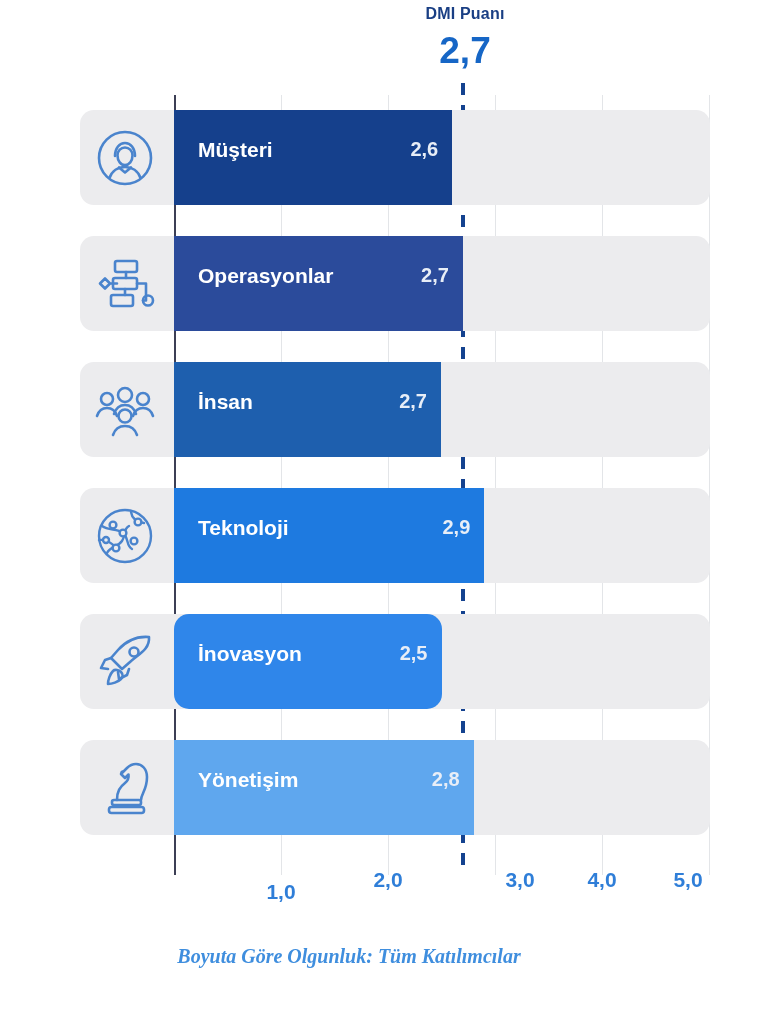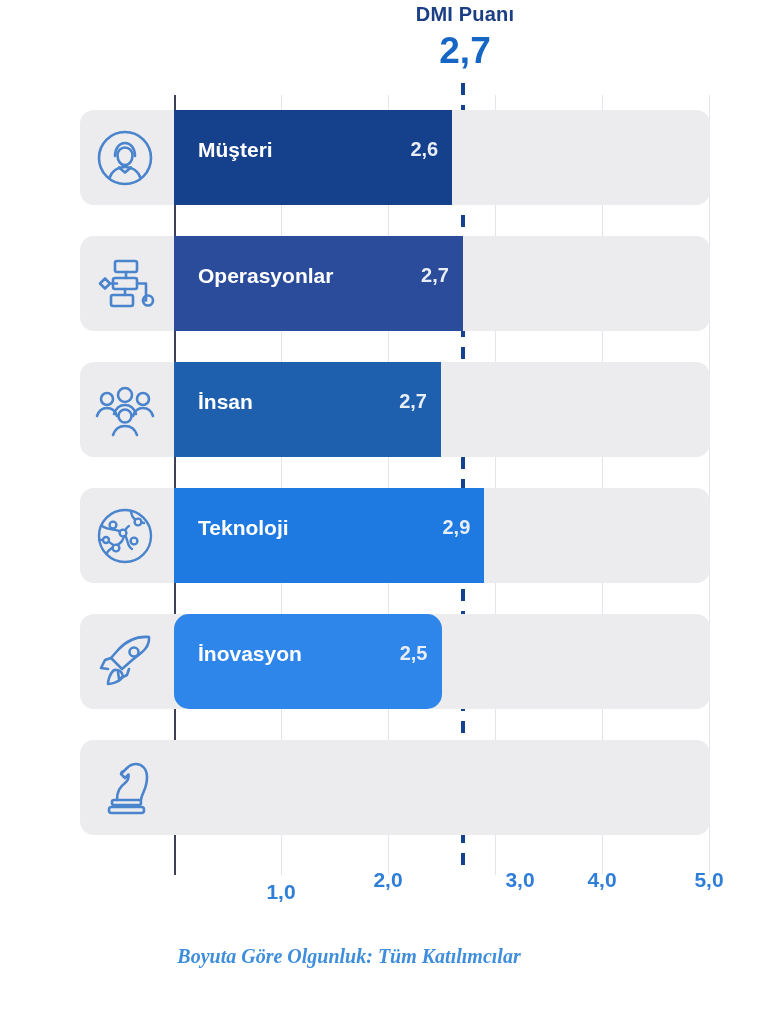--- a/index.html
+++ b/index.html
@@ -17,21 +17,21 @@
 
   
   #chart-header {
     position: absolute;
     left: 340px;
     top: 2px;
     width: 250px;
     text-align: center;
   }
   #header-title {
-    font-size: 20px;
+    font-size: 16px;
     font-weight: bold;
     color: #1a3f84;
     letter-spacing: .2px;
     line-height: 24px;
   }
   #header-value {
     font-size: 37px;
     font-weight: bold;
     color: #1666c6;
     line-height: 46px;
@@ -272,25 +272,29 @@
       <div class="row" style="top: 645px; width: 777px;">
         <div class="row-bg"></div>
         <div class="row-icon">
           <svg viewBox="0 0 64 64" fill="none" stroke="currentColor" stroke-width="2.6" stroke-linecap="round" stroke-linejoin="round">
             <path d="M24 44c0-9 3-13 8-17 3-2.4 4-5 3.5-8.5L32 22l-4-4 6-6c2-2 5-4 9-4 6 0 11 5 11 13 0 13-6 17-6 23"></path>
             <path d="M30 15.5c-.8 0-1.5.7-1.5 1.5"></path>
             <rect x="19" y="44" width="29" height="5" rx="2"></rect>
             <rect x="16" y="51" width="35" height="6" rx="2.5"></rect>
           </svg>
         </div>
+        <div class="bar" style="width: 299.6px; background: rgb(95, 167, 238);">
+          <span class="bar-label">Yönetişim</span>
+          <span class="bar-value">2,8</span>
+        </div>
       </div>
     </div>
 </div>
 
 <div id="x-axis">
     <div class="tick-label" style="left: 281px; margin-top: 12px;">1,0</div>
     <div class="tick-label" style="left: 388px;">2,0</div>
     <div class="tick-label" style="left: 520px;">3,0</div>
     <div class="tick-label" style="left: 602px;">4,0</div>
-    <div class="tick-label" style="left: 709px;">5,0</div>
+    <div class="tick-label" style="left: 688px;">5,0</div>
   </div>
 
 <div id="caption">Boyuta Göre Olgunluk: Tüm Katılımcılar</div>
 
 </body></html>

